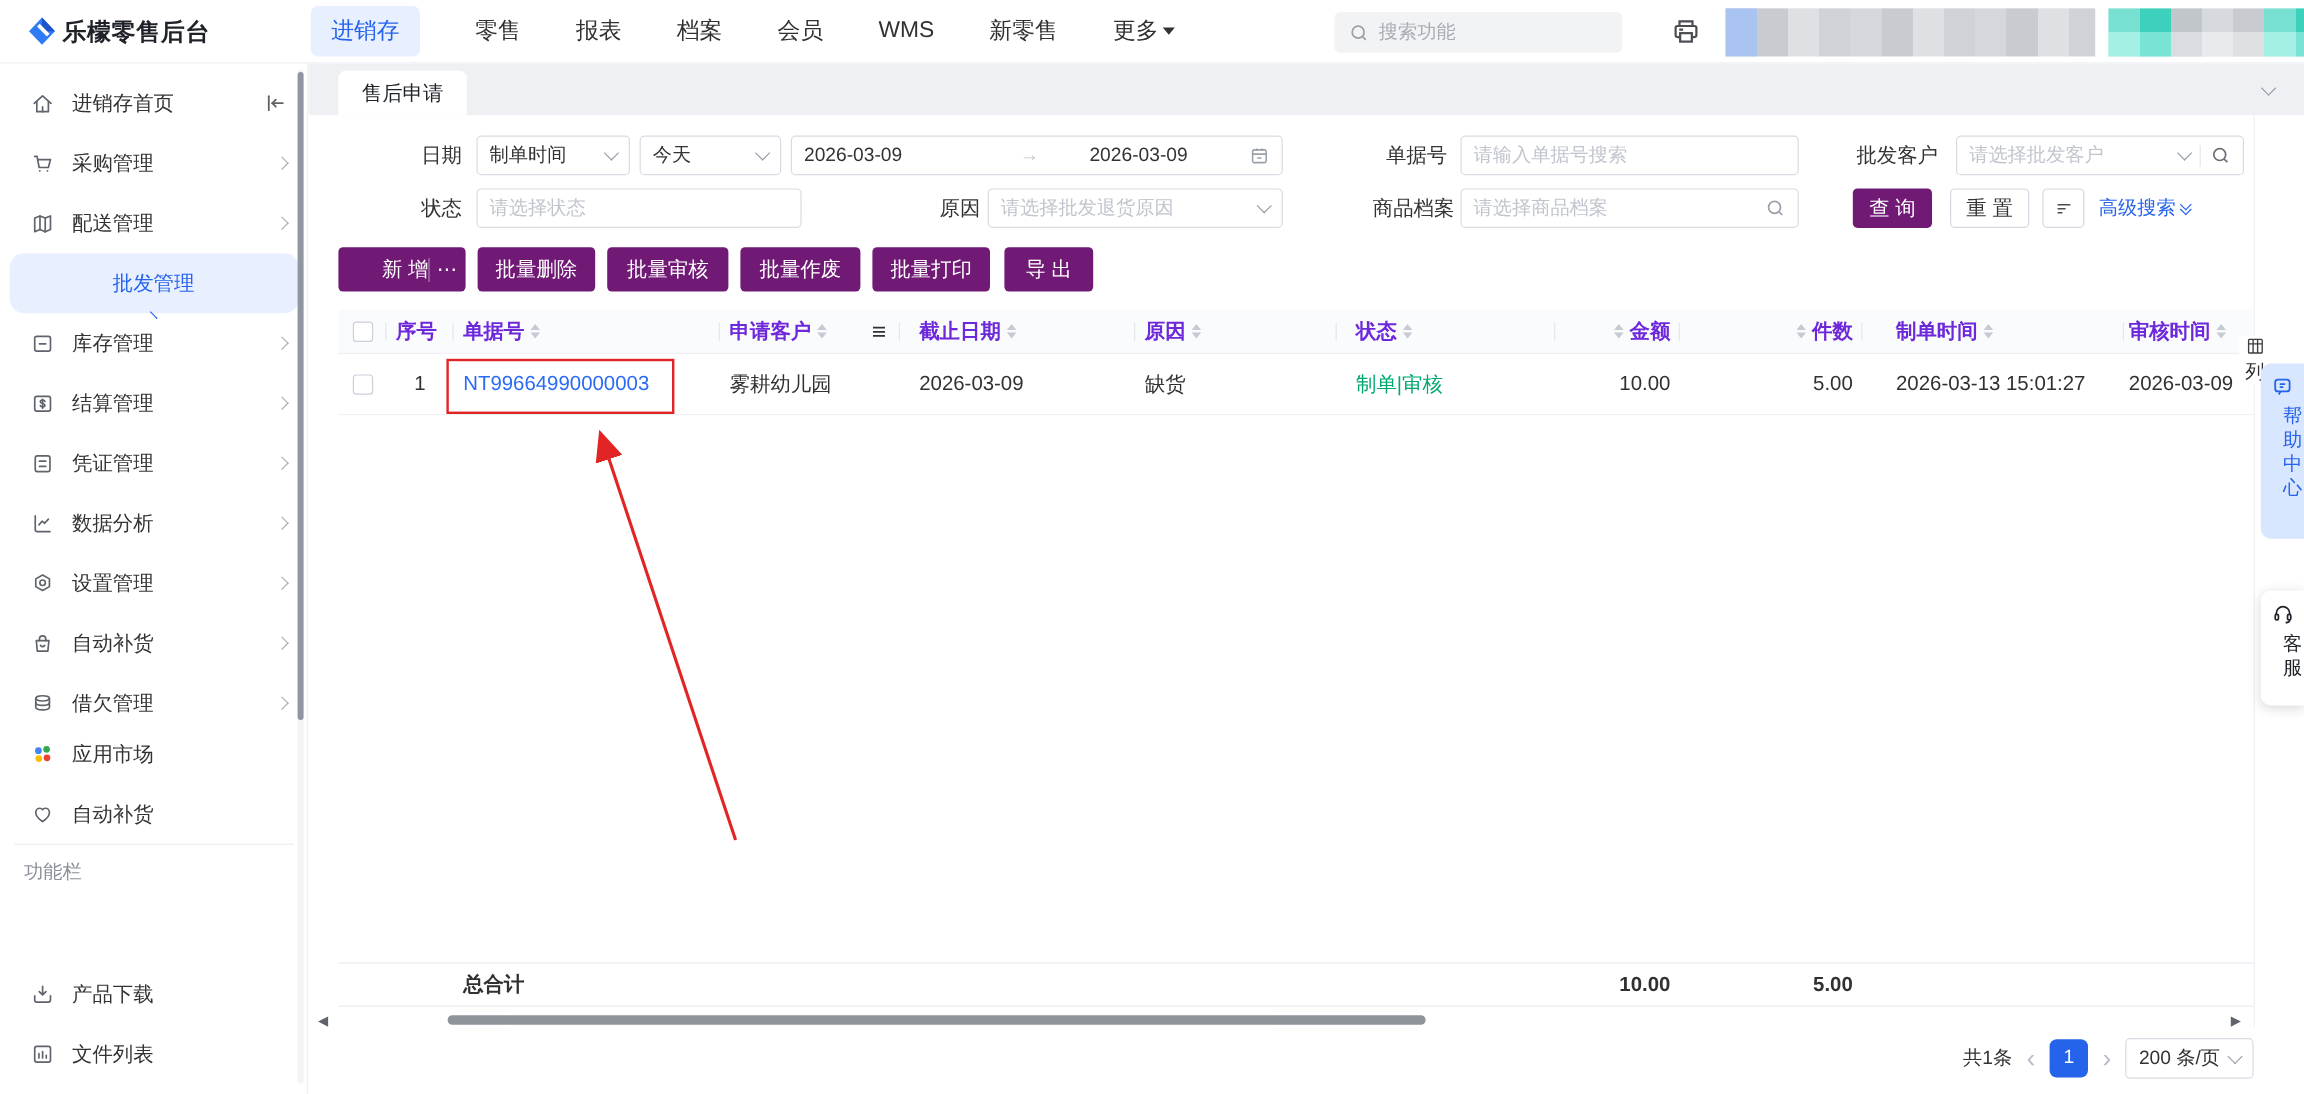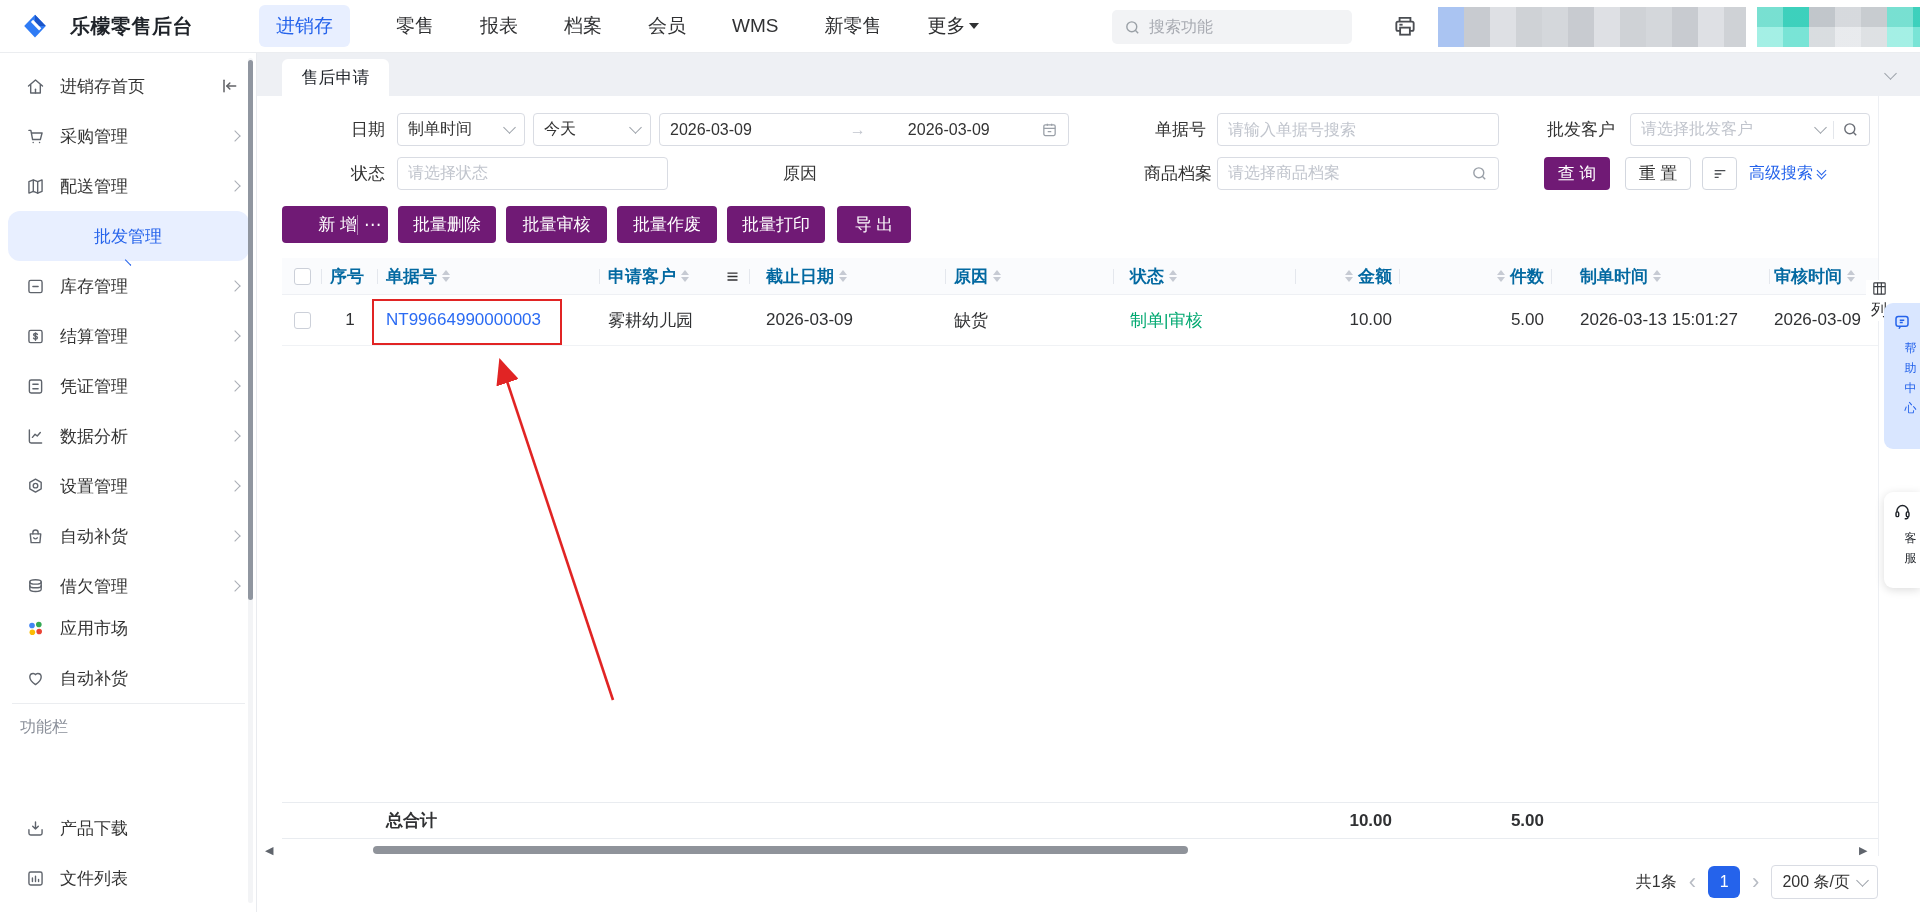--- a/index.html
+++ b/index.html
@@ -3,21 +3,21 @@
 <meta charset="utf-8">
 <style>
   * { margin:0; padding:0; box-sizing:border-box; }
   html,body { background:#fff; }
   body { font-family:"Liberation Sans","DejaVu Sans",sans-serif; color:#303133; }
   .canvas { position:relative; width:1920px; height:912px; overflow:hidden; background:#fff; }
 
   
   .topbar { position:absolute; left:0; top:0; width:1920px; height:53px; background:#fff;
             border-bottom:1px solid #ebedf0; display:flex; align-items:center; }
-  .logo { display:flex; align-items:center; gap:22px; padding-left:22px; width:235px; }
+  .logo { display:flex; align-items:center; gap:4px; padding-left:22px; width:235px; }
   .logo-title { font-size:20px; font-weight:bold; color:#1f2329; letter-spacing:.5px; }
   .topnav { display:flex; align-items:center; gap:46px; margin-left:24px; font-size:19px; color:#303133; }
   .topnav .nav-item { cursor:pointer; white-space:nowrap; }
   .topnav .nav-item.active { background:#e8efff; color:#2563eb; padding:8px 17px; border-radius:6px; }
   .nav-more { display:flex; align-items:center; gap:4px; }
   .caret-dn { width:0;height:0;border-left:5px solid transparent;border-right:5px solid transparent;border-top:6px solid #303133; }
   .search-pill { position:absolute; left:1112px; top:10px; width:240px; height:34px; background:#f2f3f5;
                  border-radius:5px; display:flex; align-items:center; gap:8px; padding:0 12px; color:#a8abb2; font-size:16px; }
   .printer { position:absolute; left:1392px; top:13px; }
   .mosaic { position:absolute; top:7px; height:40px; }
@@ -69,21 +69,21 @@
   .btn-plain { background:#fff; color:#333; border:1px solid #d3d7df; }
   .adv-link { position:absolute; display:flex; align-items:center; gap:5px; color:#2563eb; font-size:16px; height:33px; cursor:pointer; }
   .dbl-chev { display:flex; flex-direction:column; gap:-2px; }
   .dbl-chev .chev { border-color:#2563eb; width:7px; height:7px; margin:-3px 0 0 0; }
 
   
   .actions .btn { position:absolute; top:153px; height:37px; }
 
   
   .tbl { position:absolute; left:25px; top:205px; width:1596px; }
-  .thead { display:flex; height:37px; background:#fafbfd; border-bottom:1px solid #eef0f4; align-items:center; font-weight:bold; font-size:17px; color:#0369a1; }
+  .thead { display:flex; height:37px; background:#fafbfd; border-bottom:1px solid #eef0f4; align-items:center; font-weight:bold; font-size:17px; color:#6d28d9; }
   .trow  { display:flex; height:51px; background:#fff; border-bottom:1px solid #f0f2f5; align-items:center; font-size:17px; }
   .c { display:flex; align-items:center; padding-left:8px; flex:none; height:100%; }
   .th { position:relative; }
   .th::after { content:""; position:absolute; right:0; top:11px; height:15px; width:1px; background:#e4e7ed; }
   .th:last-child::after { display:none; }
   .c-check { width:40px; justify-content:center; padding-left:0; }
   .c-idx { width:56px; } .trow .c-idx { justify-content:center; padding-left:0; }
   .c-doc { width:222px; } .c-cust { width:150px; } .c-dead { width:196px; padding-left:16px; }
   .c-reason { width:168px; } .c-status { width:182px; padding-left:16px; }
   .c-amt { width:104px; justify-content:flex-end; padding:0 8px 0 0; }
@@ -111,21 +111,21 @@
 
   
   .red-box { position:absolute; left:372px; top:299px; width:190px; height:46px; border:2px solid #e12424; }
   .annot { position:absolute; left:0; top:0; pointer-events:none; }
 
   
   .col-tool { position:absolute; left:1866px; top:280px; width:26px; display:flex; flex-direction:column; align-items:center; gap:3px; font-size:16px; color:#303133; cursor:pointer; background:#fff; }
   .vert-widget { position:absolute; left:1884px; width:36px; border-radius:9px 0 0 9px; display:flex; flex-direction:column; align-items:center; gap:7px; padding:10px 0; cursor:pointer; }
   .w-help { top:303px; height:146px; background:#d9e6ff; color:#2563eb; }
   .w-service { top:492px; height:96px; background:#fff; color:#1f2329; box-shadow:0 2px 10px rgba(0,0,0,.14); }
-  .vtext { width:18px; font-size:12px; line-height:20px; text-align:center; word-break:break-all;margin-left:17px; }
+  .vtext { width:18px; font-size:16px; line-height:20px; text-align:center; word-break:break-all;margin-left:17px; }
 </style>
 </head>
 <body>
 
 <div class="canvas">
 
   <header class="topbar">
     <div class="logo">
       <svg width="26" height="26" viewBox="0 0 24 24">
         <path fill="#2f7bf5" d="M12 1.5 22 12 12 22.5 2 12z"></path>
@@ -337,20 +337,24 @@
         <circle cx="11" cy="11" r="7"></circle>
           <path d="m20 20-4-4"></path>
       </svg>
     </div>
 
     <div class="f-label row2" style="left:60px;width:68px">状态</div>
     <div class="f-box row2" style="left:140px;width:271px">
       <span class="ph">请选择状态</span>
     </div>
     <div class="f-label row2" style="left:480px;width:80px">原因</div>
+    <div class="f-box row2" style="left:566px;width:246px">
+      <span class="ph">请选择批发退货原因</span>
+        <i class="chev"></i>
+    </div>
     <div class="f-label row2" style="left:855px;width:100px">商品档案</div>
     <div class="f-box row2" style="left:960px;width:282px">
       <span class="ph">请选择商品档案</span>
       <svg style="margin-left:auto" width="17" height="17" viewBox="0 0 24 24" fill="none" stroke="#9aa0a8" stroke-width="2">
         <circle cx="11" cy="11" r="7"></circle>
           <path d="m20 20-4-4"></path>
       </svg>
     </div>
     <div class="btn btn-blue row2" style="position:absolute;left:1287px;width:66px;height:33px">查 询</div>
     <div class="btn btn-plain row2" style="position:absolute;left:1368px;width:66px;height:33px">重 置</div>

